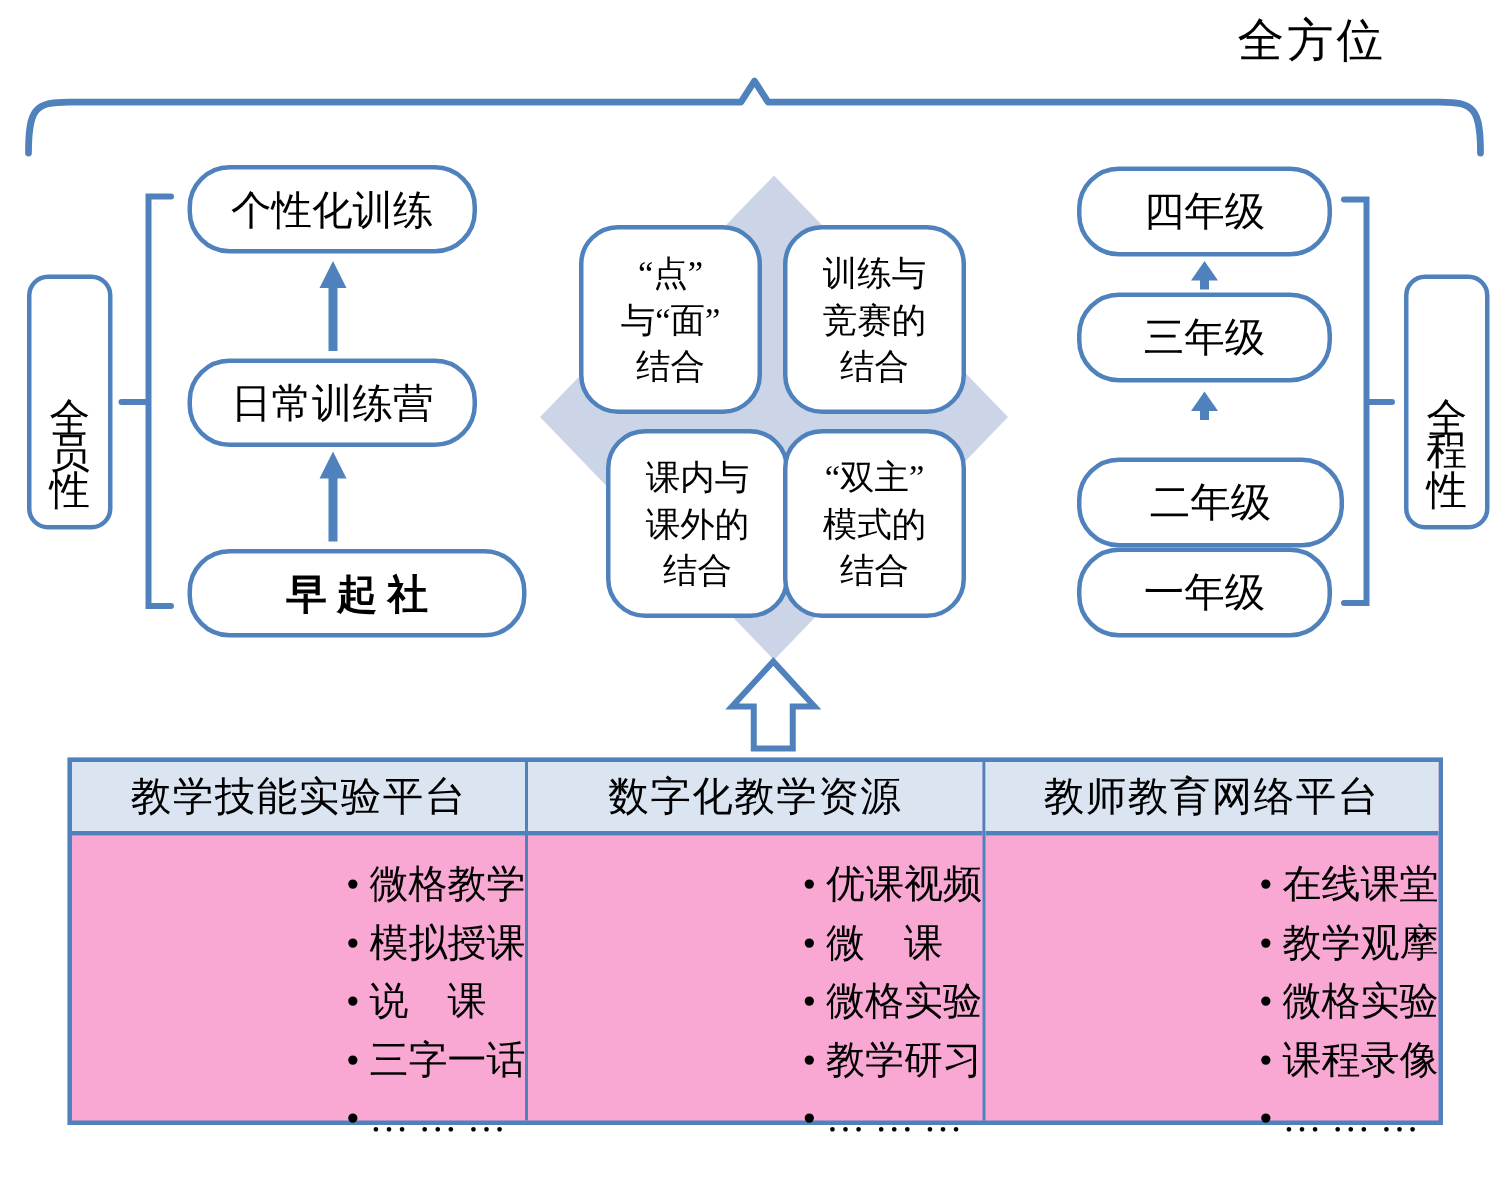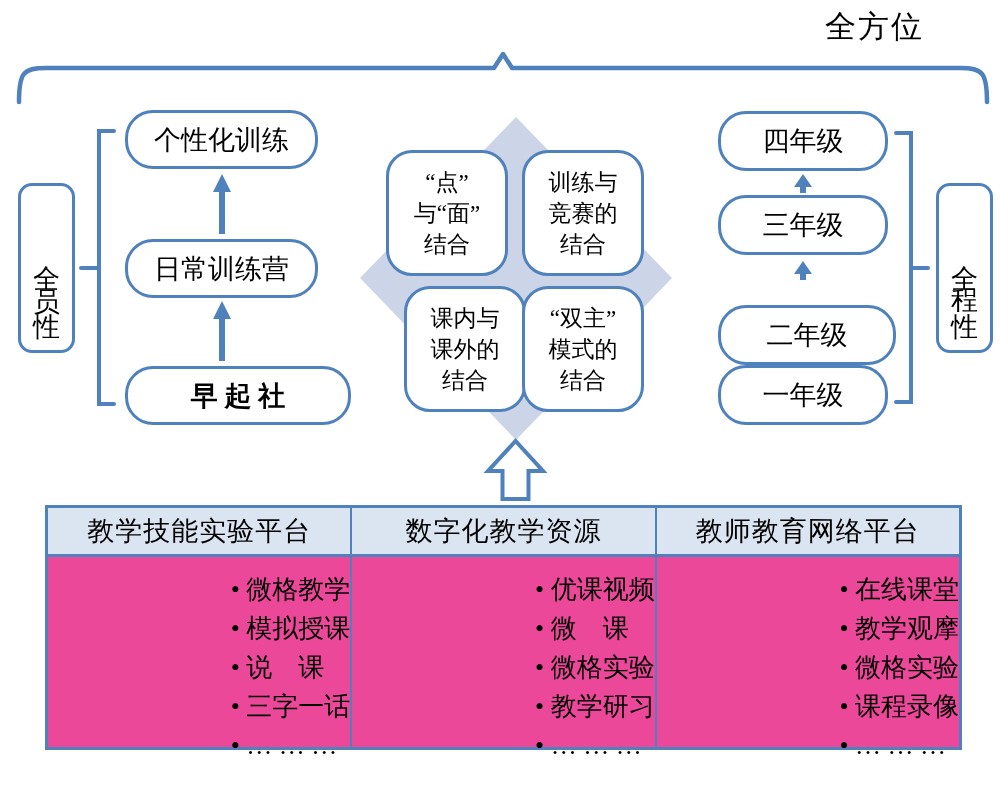--- a/index.html
+++ b/index.html
@@ -32,21 +32,21 @@
     position:absolute;width:122px;height:126px;background:#fff;
     border:3.5px solid #4f81bd;border-radius:26px;box-sizing:border-box;
     display:flex;flex-direction:column;align-items:center;justify-content:center;
     font-size:23px;line-height:31px;text-align:center;white-space:pre;
   }
   .cbox span{display:block;}
 
   .platform-table{
     left:45px;top:505px;width:917px;height:245px;
     border:3.5px solid #4f81bd;box-sizing:border-box;
-    display:flex;background:#ec4899;
+    display:flex;background:#f9a8d4;
   }
   .pcol{flex:1;display:flex;flex-direction:column;box-sizing:border-box;}
   .pcol + .pcol{border-left:2.5px solid #4f81bd;}
   .phead{
     height:49px;flex:0 0 49px;background:#dbe5f1;border-bottom:3px solid #4f81bd;
     display:flex;align-items:center;justify-content:center;
     font-size:27px;letter-spacing:1px;box-sizing:border-box;
   }
   .pbody{flex:1;display:flex;align-items:flex-start;justify-content:flex-end;padding-top:13px;}
   .pbody ul{list-style:none;margin:0;padding:0;width:-moz-fit-content;width:fit-content;}

